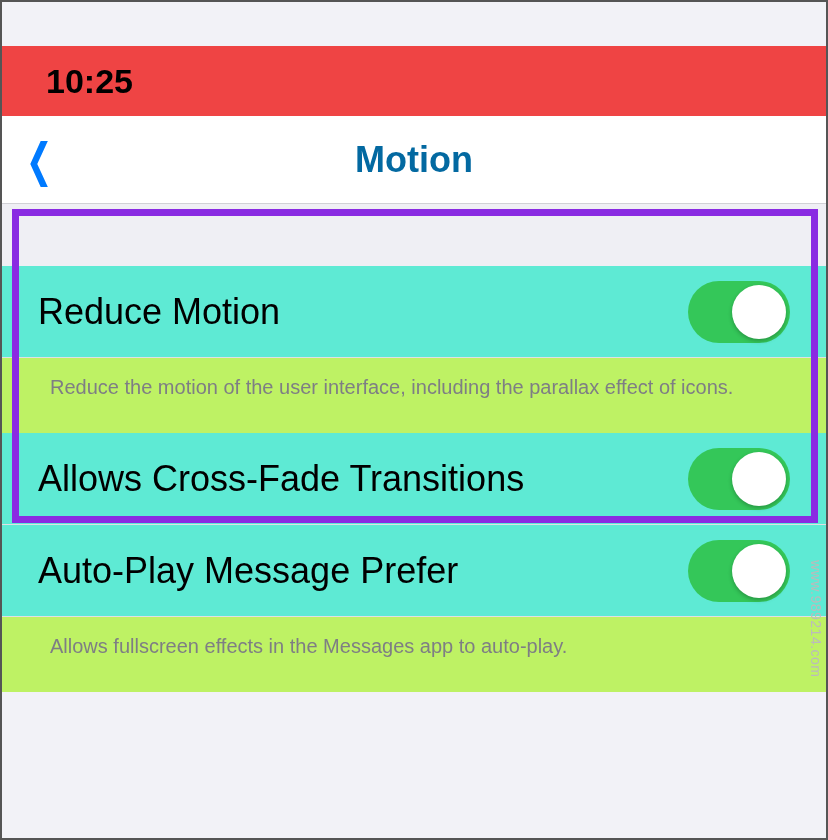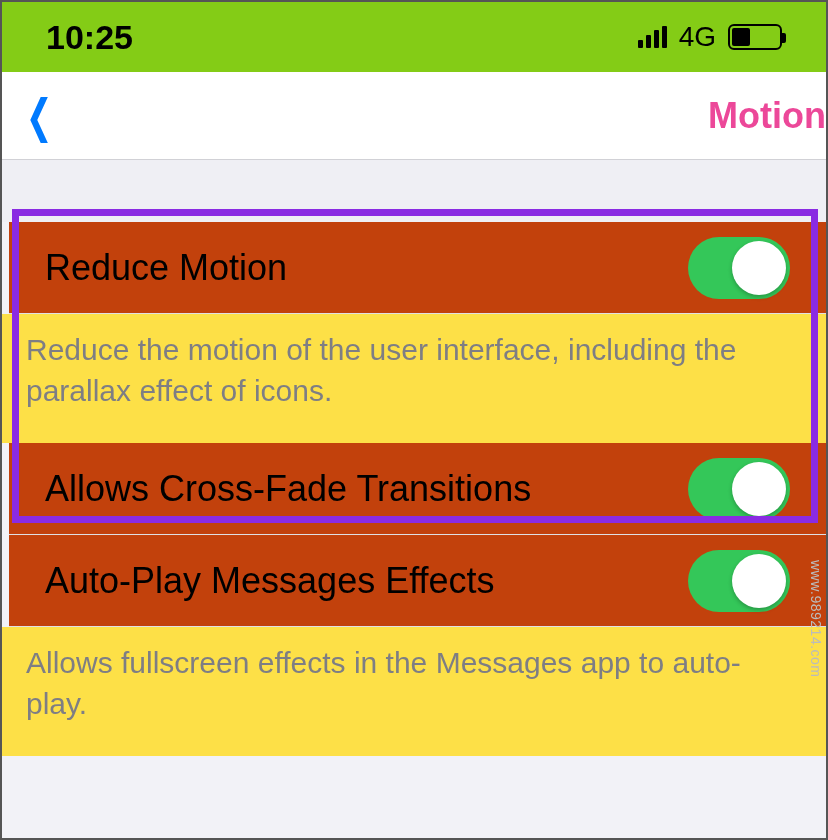--- a/index.html
+++ b/index.html
@@ -20,21 +20,22 @@
       overflow: hidden;
     }
 
     
     .status-bar {
       display: flex;
       justify-content: space-between;
       align-items: center;
       height: 70px;
       padding: 0 44px;
-      background: #84cc16;
+      background: #ef4444;
+      margin-top: 44px;
     }
     .status-time {
       font-size: 34px;
       font-weight: 600;
       color: #000;
     }
     .status-right {
       display: flex;
       align-items: center;
       gap: 10px;
@@ -108,51 +109,50 @@
     .back-chevron {
       font-size: 46px;
       font-weight: 500;
       line-height: 1;
       margin-right: 0px;
       transform: scaleX(0.7);
     }
     .nav-title {
       position: absolute;
       left: 0; right: 0;
-      text-align: right;
+      text-align: center;
       font-size: 36px;
       font-weight: 600;
-      color: #ec4899;
+      color: #0369a1;
       pointer-events: none;
     }
 
     
     .group-spacer {
       height: 62px;
       background: #efeff4;
     }
     .settings-row {
-      background: #c2410c;
+      background: #5eead4;
       min-height: 92px;
       display: flex;
       align-items: center;
       justify-content: space-between;
       padding: 0 36px;
       border-bottom: 1px solid #e0e0e4;
-      margin-left: 7px;
     }
     .row-label {
       font-size: 36px;
       font-weight: 400;
       color: #000;
     }
     .footer-text {
-      background: #fde047;
-      padding: 16px 36px 32px 24px;
-      font-size: 30px;
+      background: #bef264;
+      padding: 16px 36px 32px 48px;
+      font-size: 20px;
       line-height: 1.35;
       color: #7e7e84;
     }
 
     
     .toggle {
       width: 102px;
       height: 62px;
       border-radius: 31px;
       position: relative;
@@ -190,32 +190,20 @@
       letter-spacing: 0.5px;
     }
   </style>
 </head>
 <body>
 
 <div class="frame">
 
   <div class="status-bar">
     <div class="status-time">10:25</div>
-    <div class="status-right">
-      <div class="signal-bars">
-        <span></span>
-          <span></span>
-          <span></span>
-          <span></span>
-      </div>
-      <div class="network-label">4G</div>
-      <div class="battery">
-        <div class="battery-fill"></div>
-      </div>
-    </div>
   </div>
 
   <div class="nav-header">
     <div class="back-button">
       <span class="back-chevron">❮</span>
     </div>
     <div class="nav-title">Motion</div>
   </div>
 
   <div class="group-spacer"></div>
@@ -229,21 +217,21 @@
   <div class="footer-text">Reduce the motion of the user interface, including the parallax effect of icons.</div>
 
   <div class="settings-row">
     <div class="row-label">Allows Cross-Fade Transitions</div>
     <div class="toggle on">
       <div class="toggle-knob"></div>
     </div>
   </div>
 
   <div class="settings-row">
-    <div class="row-label">Auto-Play Messages Effects</div>
+    <div class="row-label">Auto-Play Message Prefer</div>
     <div class="toggle on">
       <div class="toggle-knob"></div>
     </div>
   </div>
   <div class="footer-text">Allows fullscreen effects in the Messages app to auto-play.</div>
 
   <div class="highlight-box" style="left:10px;top:207px;width:806px;height:314px;"></div>
 
   <div class="watermark">www.989214.com</div>
 

